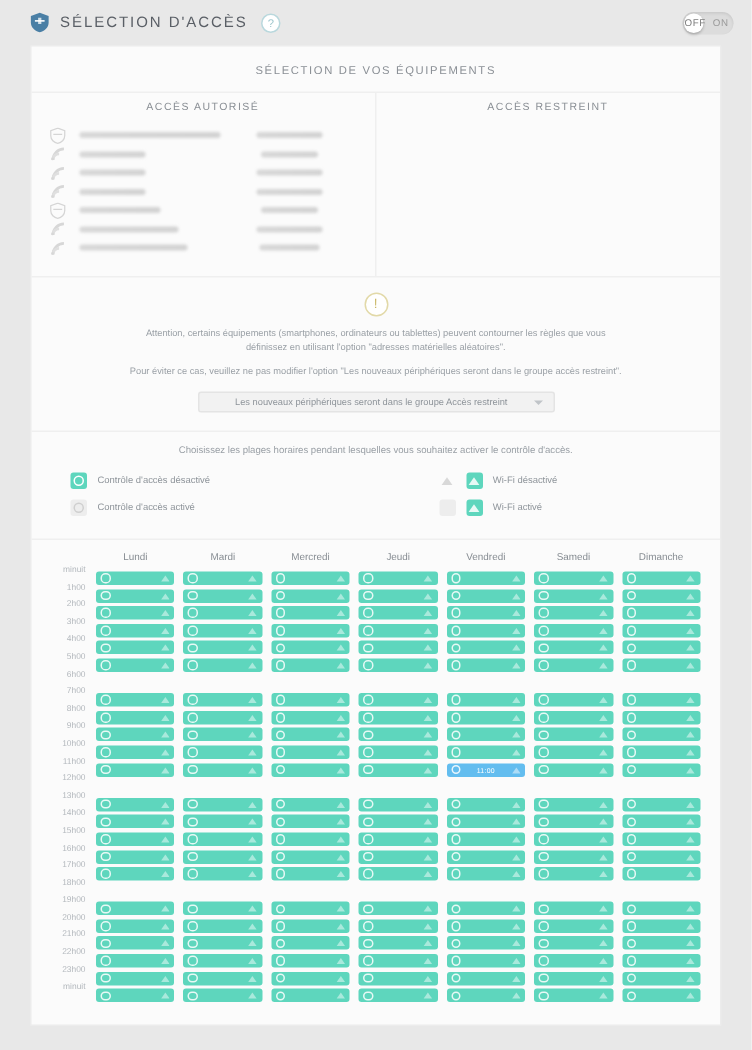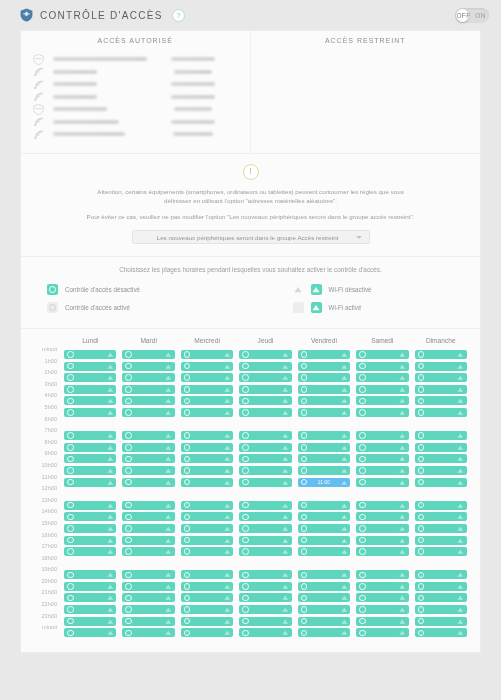--- a/index.html
+++ b/index.html
@@ -154,32 +154,35 @@
 <body>
 
 <div class="page">
 
   <div class="topbar">
     <svg class="shield-ico" viewBox="0 0 24 26">
       <path d="M12 1 L23 5 V13 C23 19 18 24 12 25 C6 24 1 19 1 13 V5 Z" fill="#4a7fa5"></path>
       <path d="M6 10 h12 v2 h-12 z" fill="#ffffff" opacity=".9"></path>
       <path d="M10 7 h4 v8 h-4 z" fill="#ffffff" opacity=".75"></path>
     </svg>
-    <div class="page-title">CONTRÔLE D'ACCÈS</div>
+    <div class="page-title">SÉLECTION D'ACCÈS</div>
     <div class="help-ico">?</div>
     <div class="spacer"></div>
     <div class="onoff">
       <div class="knob"></div>
       <span class="lab sel">OFF</span>
       <span class="lab">ON</span>
     </div>
   </div>
 
   <div class="card">
 
+    <div class="section">
+      <div class="sec-title">SÉLECTION DE VOS ÉQUIPEMENTS</div>
+    </div>
 
     <div class="section devices">
       <div class="dev-col left">
         <div class="col-head">ACCÈS AUTORISÉ</div>
         <div id="allowed-list">
             <div class="dev-row">
               <svg class="dev-ico" viewBox="0 0 24 26">
                 <path d="M12 1 L23 5 V13 C23 19 18 24 12 25 C6 24 1 19 1 13 V5 Z" fill="none" stroke="#bfbfbf" stroke-width="2"></path>
                 <path d="M5 11 h14" stroke="#bfbfbf" stroke-width="2"></path>
               </svg>

